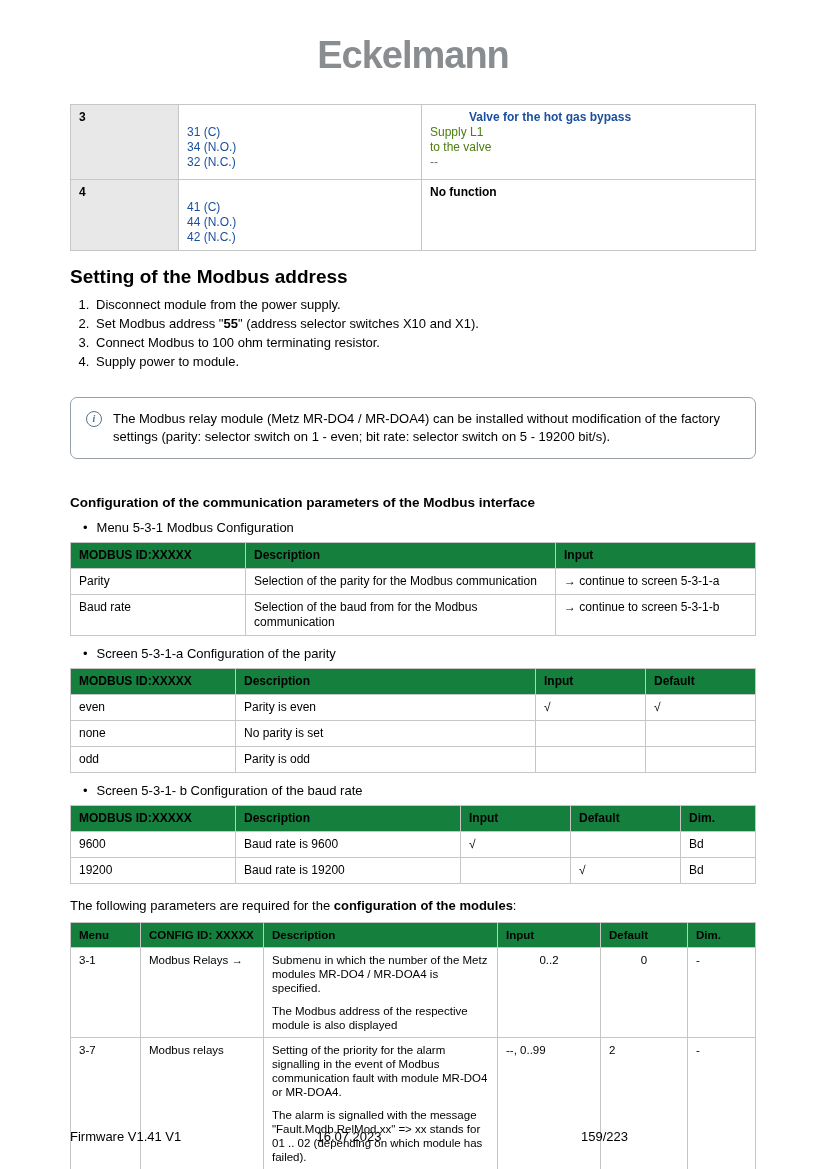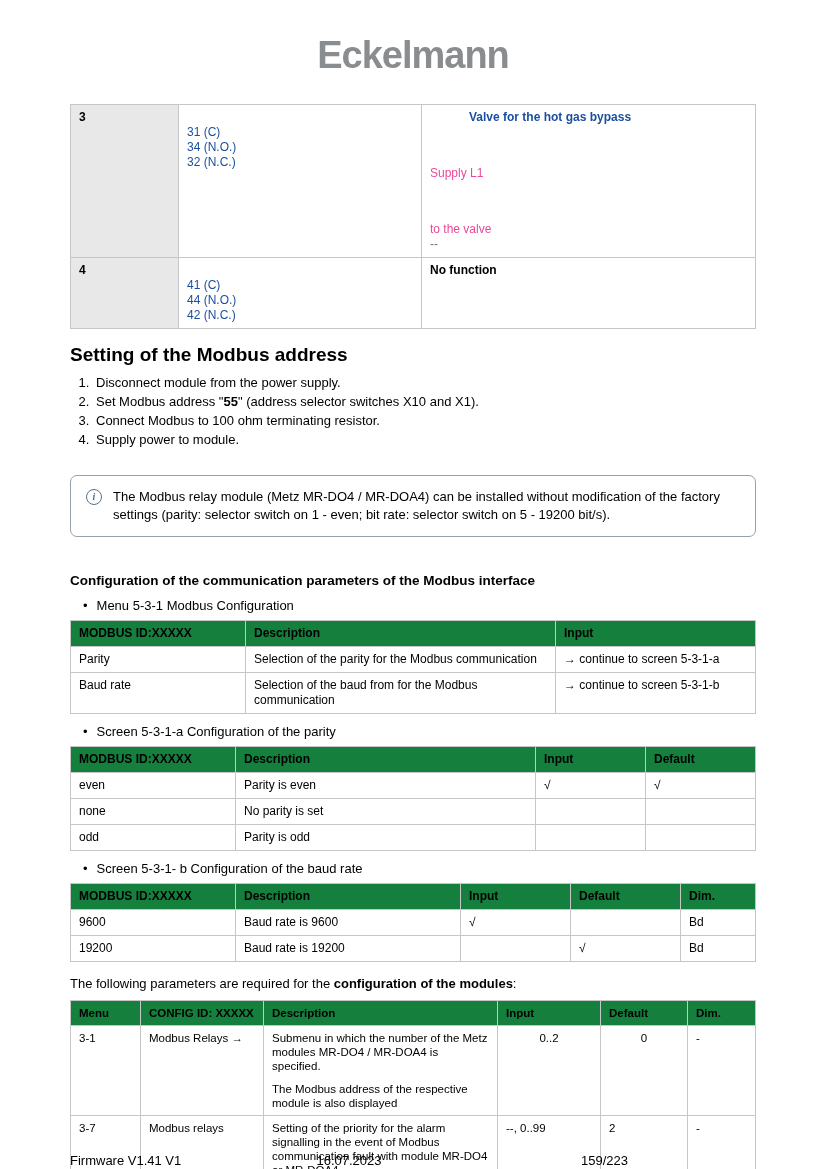--- a/index.html
+++ b/index.html
@@ -15,21 +15,21 @@
 
   .relay-table{margin-top:28px;}
   .relay-table td{line-height:15px;}
   .relay-table .num-cell{background:#e8e8e8;font-weight:bold;}
   .relay-table tr.r1 td{height:64px;}
   .relay-table tr.r2 td{height:55px;}
   .contacts-pad{height:15px;}
   .blue{color:#1a4f9e;}
   .blue-bold{color:#1a4f9e;font-weight:bold;margin-left:39px;}
   .bold{font-weight:bold;}
-  .muted-line{color:#ec4899;margin-top:41px;}
+  .muted-line{color:#4d7c0f;}
   .dash-line{color:#707070;}
 
   .h{font-size:19px;font-weight:bold;margin:15px 0 0 0;}
   .steps{margin:7px 0 16px 0;padding-left:23px;font-size:13px;line-height:19px;}
   .steps li{padding-left:3px;}
 
   .infobox{margin-top:26px;border:1px solid #98a0a8;border-radius:7px;padding:12px 16px 12px 42px;position:relative;min-height:28px;}
   .infobox-text{font-size:13px;line-height:18px;max-width:612px;}
   .info-icon{position:absolute;left:15px;top:13px;width:14px;height:14px;border:1.4px solid #55738e;border-radius:50%;
              color:#55738e;font-size:10px;font-weight:bold;font-style:italic;
@@ -42,21 +42,21 @@
   .cfg-table td{height:14px;line-height:15px;}
   .cfg-table th{height:14px;line-height:15px;}
 
   .intro{font-size:13px;margin:14px 0 9px 0;}
 
   .mod-table td,.mod-table th{font-size:11.5px;line-height:14px;}
   .mod-table td p{margin:0 0 9px 0;}
   .mod-table td p:last-child{margin-bottom:0;}
   .ta-c{text-align:center;}
 
-  .footer{position:absolute;left:70px;top:1153px;width:558px;display:flex;font-size:13px;align-items:flex-end;}
+  .footer{position:absolute;left:70px;top:1129px;width:558px;display:flex;font-size:13px;align-items:flex-end;}
   .footer .fl{flex:1;text-align:left;}
   .footer .fc{flex:1;text-align:center;}
   .footer .fr{flex:1;text-align:right;}
 </style>
 </head>
 <body>
 
 <div class="page">
   <div class="content">
 

